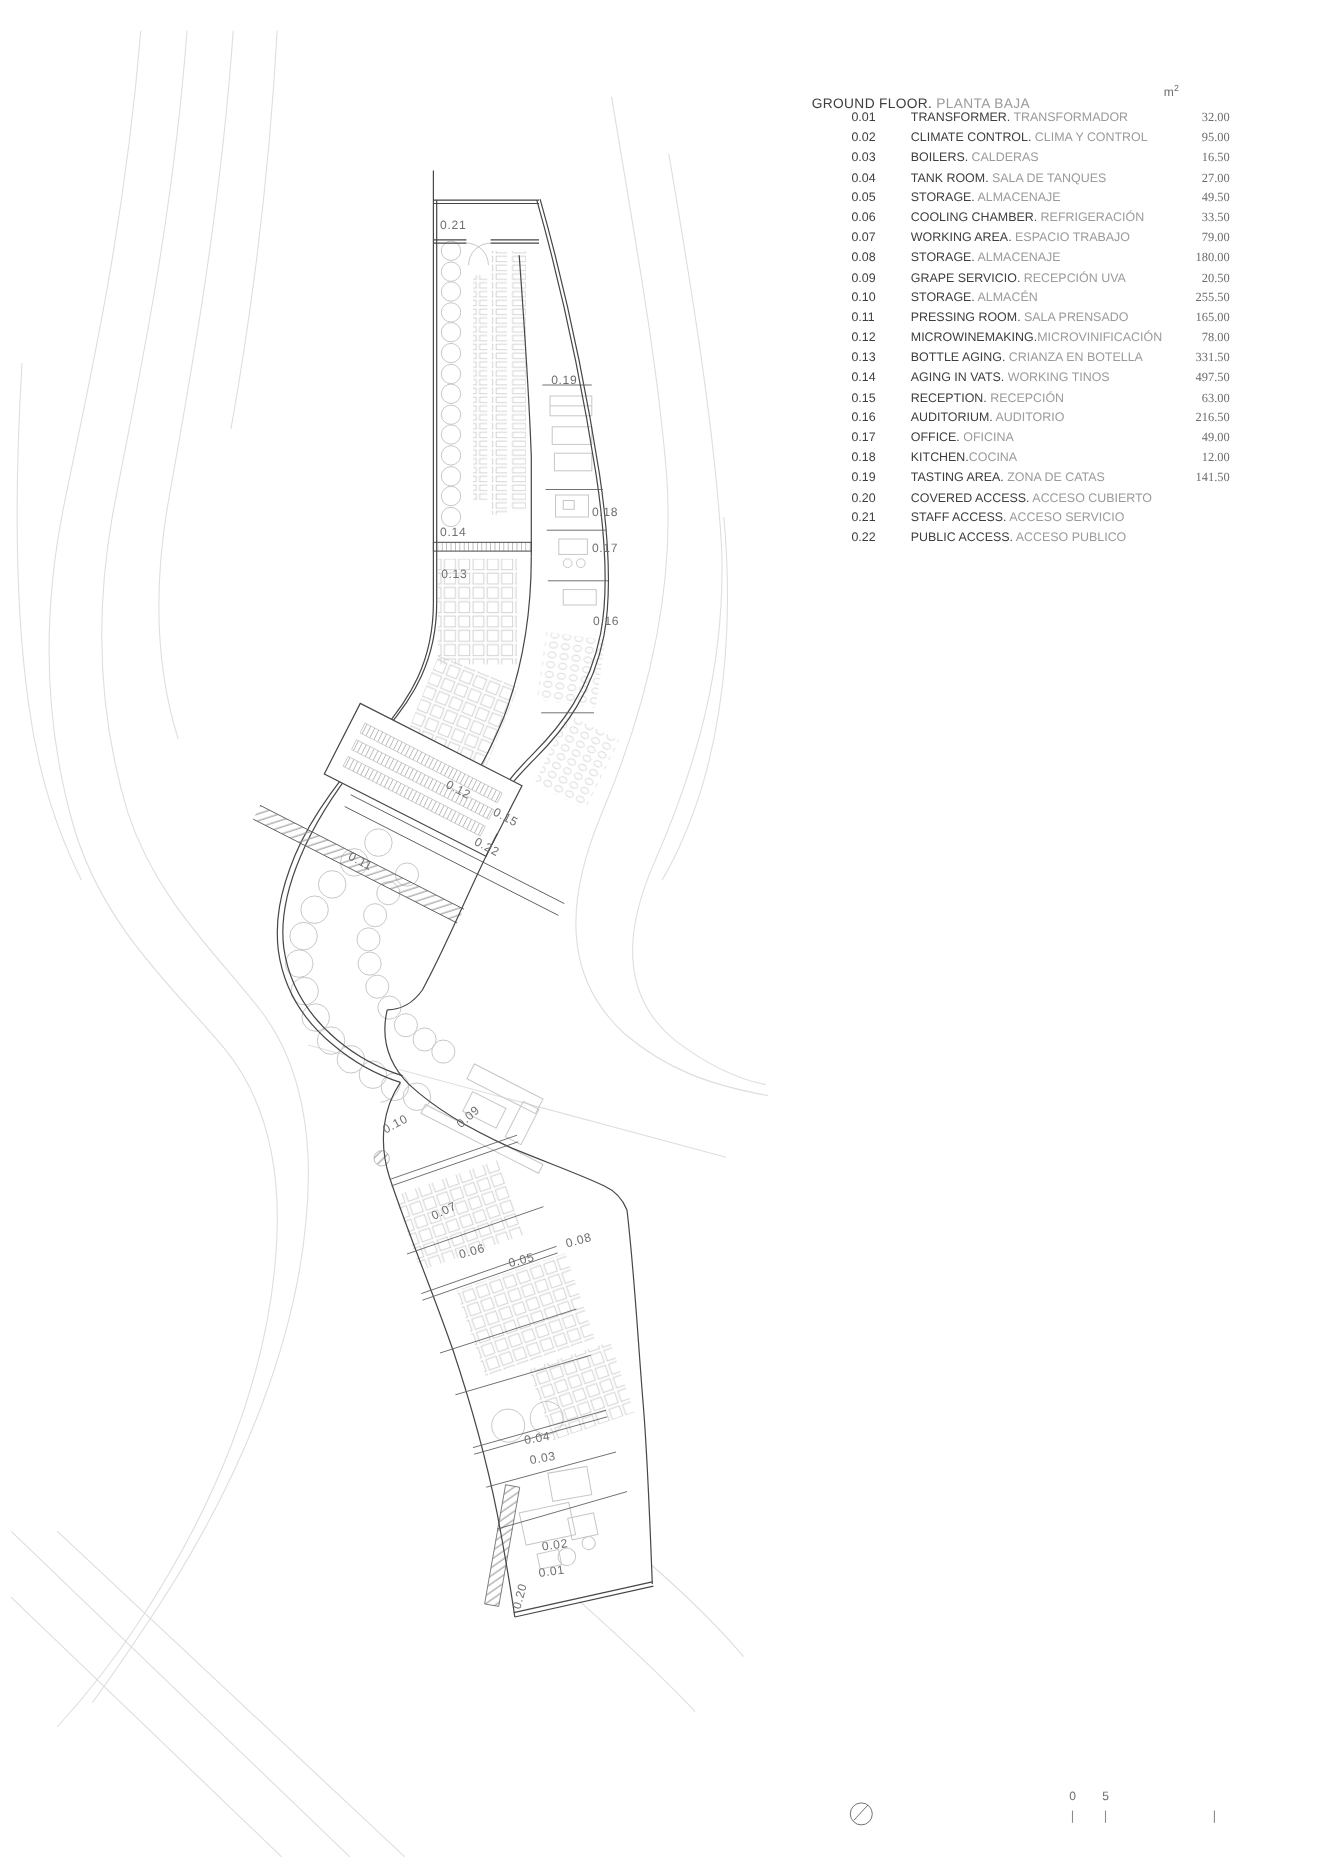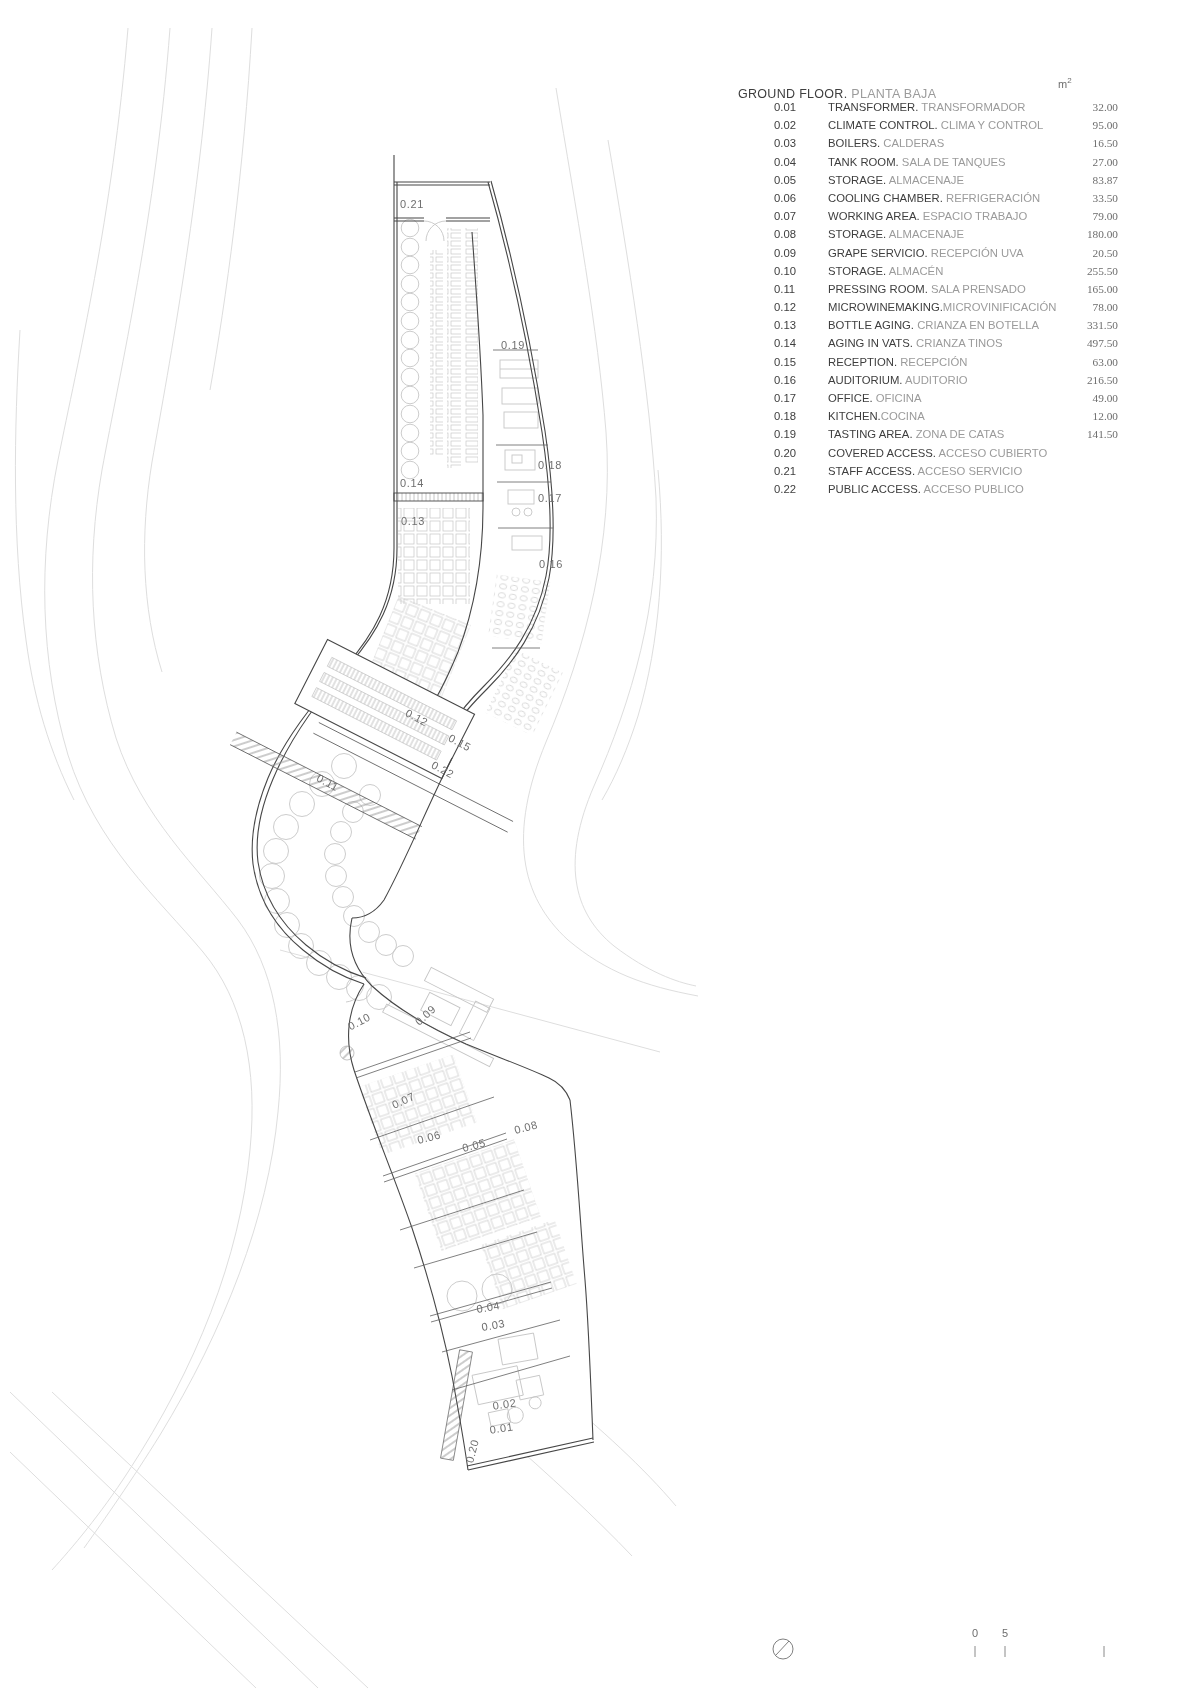--- a/index.html
+++ b/index.html
@@ -287,21 +287,21 @@
         <span class="lg-area">16.50</span>
       </div>
       <div class="legend-row">
         <span class="lg-num">0.04</span>
         <span class="lg-name"><span class="en">TANK ROOM.</span><span class="es"> SALA DE TANQUES</span></span>
         <span class="lg-area">27.00</span>
       </div>
       <div class="legend-row">
         <span class="lg-num">0.05</span>
         <span class="lg-name"><span class="en">STORAGE.</span><span class="es"> ALMACENAJE</span></span>
-        <span class="lg-area">83.87</span>
+        <span class="lg-area">49.50</span>
       </div>
       <div class="legend-row">
         <span class="lg-num">0.06</span>
         <span class="lg-name"><span class="en">COOLING CHAMBER.</span><span class="es"> REFRIGERACIÓN</span></span>
         <span class="lg-area">33.50</span>
       </div>
       <div class="legend-row">
         <span class="lg-num">0.07</span>
         <span class="lg-name"><span class="en">WORKING AREA.</span><span class="es"> ESPACIO TRABAJO</span></span>
         <span class="lg-area">79.00</span>
@@ -331,21 +331,21 @@
         <span class="lg-name"><span class="en">MICROWINEMAKING.</span><span class="es">MICROVINIFICACIÓN</span></span>
         <span class="lg-area">78.00</span>
       </div>
       <div class="legend-row">
         <span class="lg-num">0.13</span>
         <span class="lg-name"><span class="en">BOTTLE AGING.</span><span class="es"> CRIANZA EN BOTELLA</span></span>
         <span class="lg-area">331.50</span>
       </div>
       <div class="legend-row">
         <span class="lg-num">0.14</span>
-        <span class="lg-name"><span class="en">AGING IN VATS.</span><span class="es"> CRIANZA TINOS</span></span>
+        <span class="lg-name"><span class="en">AGING IN VATS.</span><span class="es"> WORKING TINOS</span></span>
         <span class="lg-area">497.50</span>
       </div>
       <div class="legend-row">
         <span class="lg-num">0.15</span>
         <span class="lg-name"><span class="en">RECEPTION.</span><span class="es"> RECEPCIÓN</span></span>
         <span class="lg-area">63.00</span>
       </div>
       <div class="legend-row">
         <span class="lg-num">0.16</span>
         <span class="lg-name"><span class="en">AUDITORIUM.</span><span class="es"> AUDITORIO</span></span>

